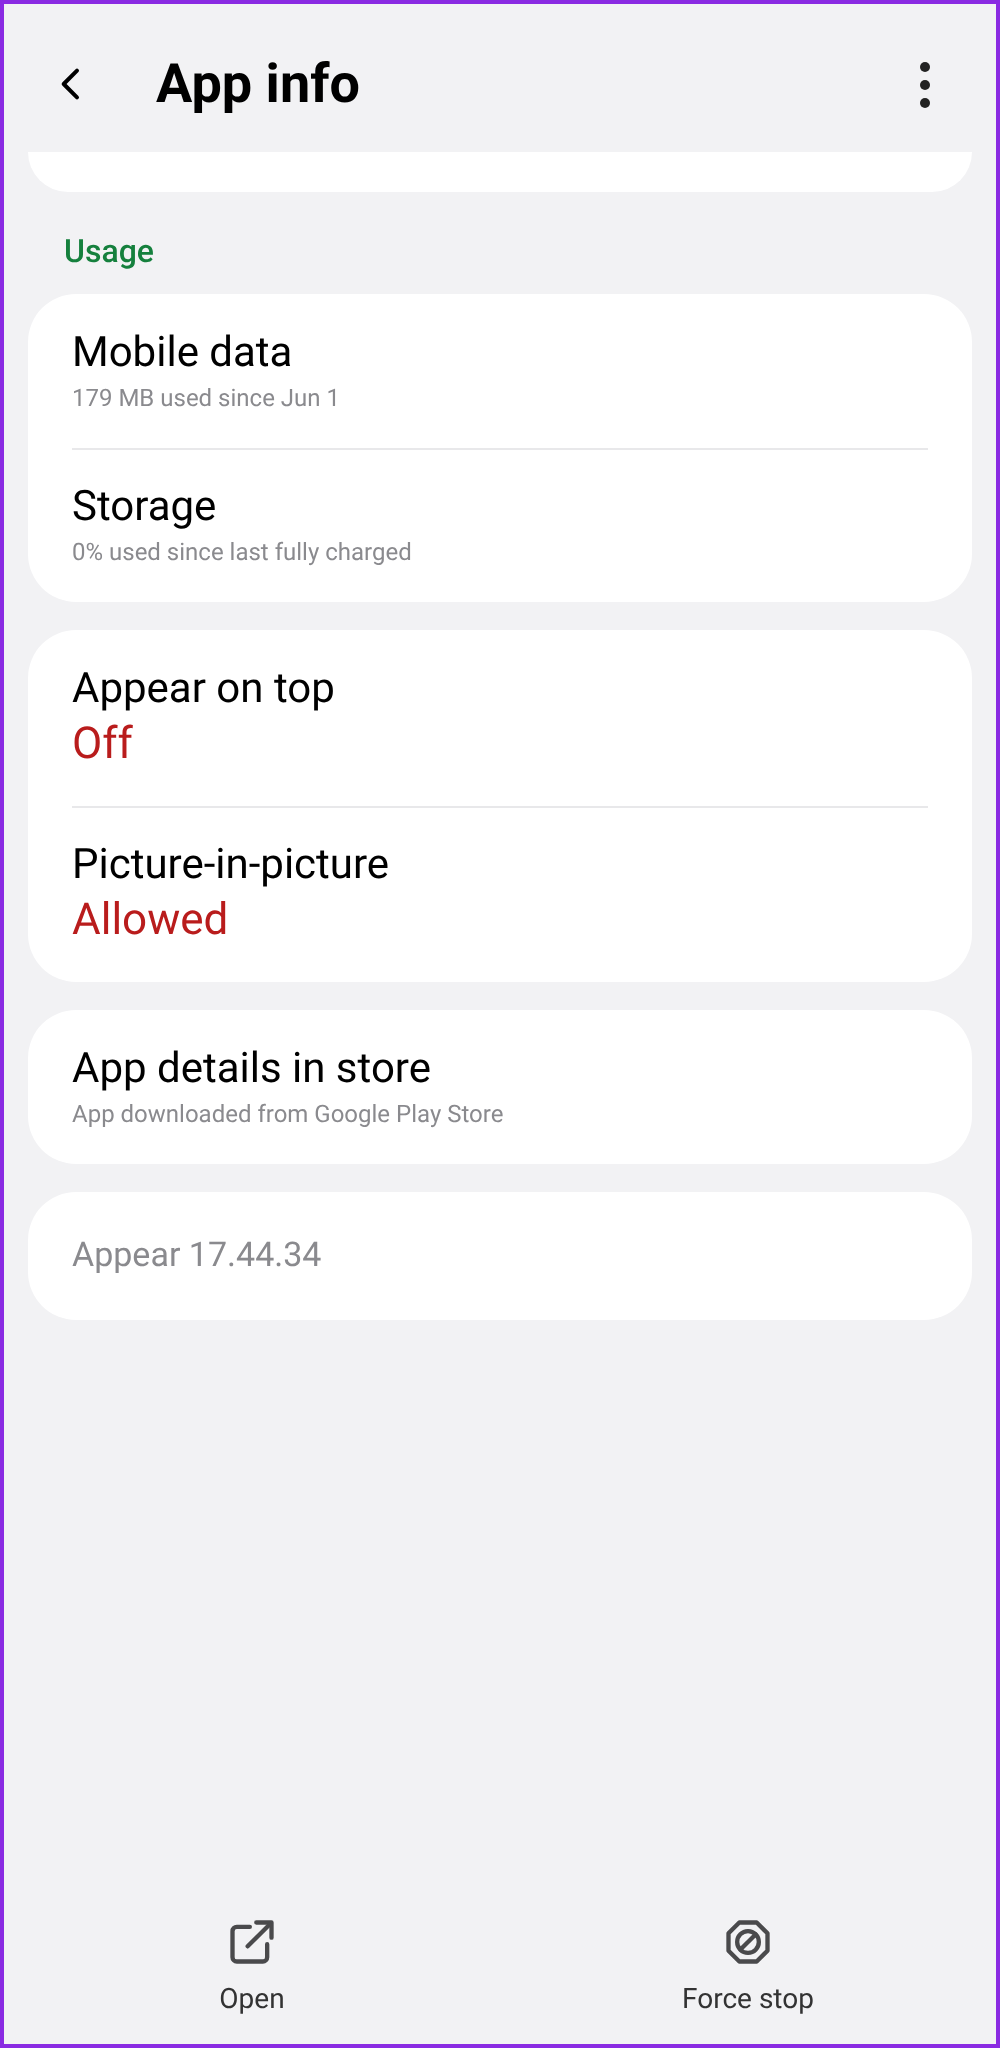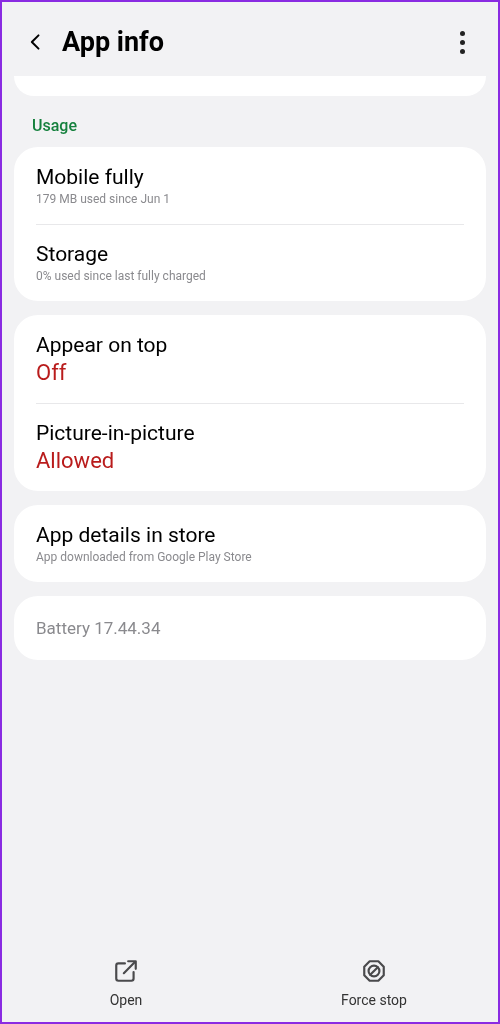--- a/index.html
+++ b/index.html
@@ -21,21 +21,21 @@
   }
   .header {
     display: flex;
     align-items: center;
     justify-content: space-between;
     padding: 24px 24px 18px 24px;
   }
   .header-left {
     display: flex;
     align-items: center;
-    gap: 16px;
+    gap: 32px;
   }
   .back-icon {
     width: 20px;
     height: 20px;
   }
   .header-title {
     font-size: 27px;
     font-weight: 700;
     color: #000;
   }
@@ -166,21 +166,21 @@
   </div>
 
   <div class="content">
 
     <div class="sliver"></div>
 
     <div class="section-label">Usage</div>
 
     <div class="card">
       <div class="row">
-        <div class="row-title">Mobile fully</div>
+        <div class="row-title">Mobile data</div>
         <div class="row-sub">179 MB used since Jun 1</div>
       </div>
       <div class="row">
         <div class="row-title">Storage</div>
         <div class="row-sub">0% used since last fully charged</div>
       </div>
     </div>
 
     <div class="card">
       <div class="row">
@@ -194,21 +194,21 @@
     </div>
 
     <div class="card">
       <div class="row">
         <div class="row-title">App details in store</div>
         <div class="row-sub">App downloaded from Google Play Store</div>
       </div>
     </div>
 
     <div class="version-card">
-      <div class="version-text">Battery 17.44.34</div>
+      <div class="version-text">Appear 17.44.34</div>
     </div>
 
   </div>
 
   <div class="bottom-bar">
     <div class="bottom-item">
       <svg class="bottom-icon" viewBox="0 0 24 24" fill="none" stroke="#4a4a4c" stroke-width="2" stroke-linecap="round" stroke-linejoin="round">
         <path d="M11 5 H5 a2 2 0 0 0 -2 2 v12 a2 2 0 0 0 2 2 h12 a2 2 0 0 0 2 -2 v-6"></path>
         <polyline points="14 3 21 3 21 10"></polyline>
         <line x1="10" y1="14" x2="20" y2="4"></line>

